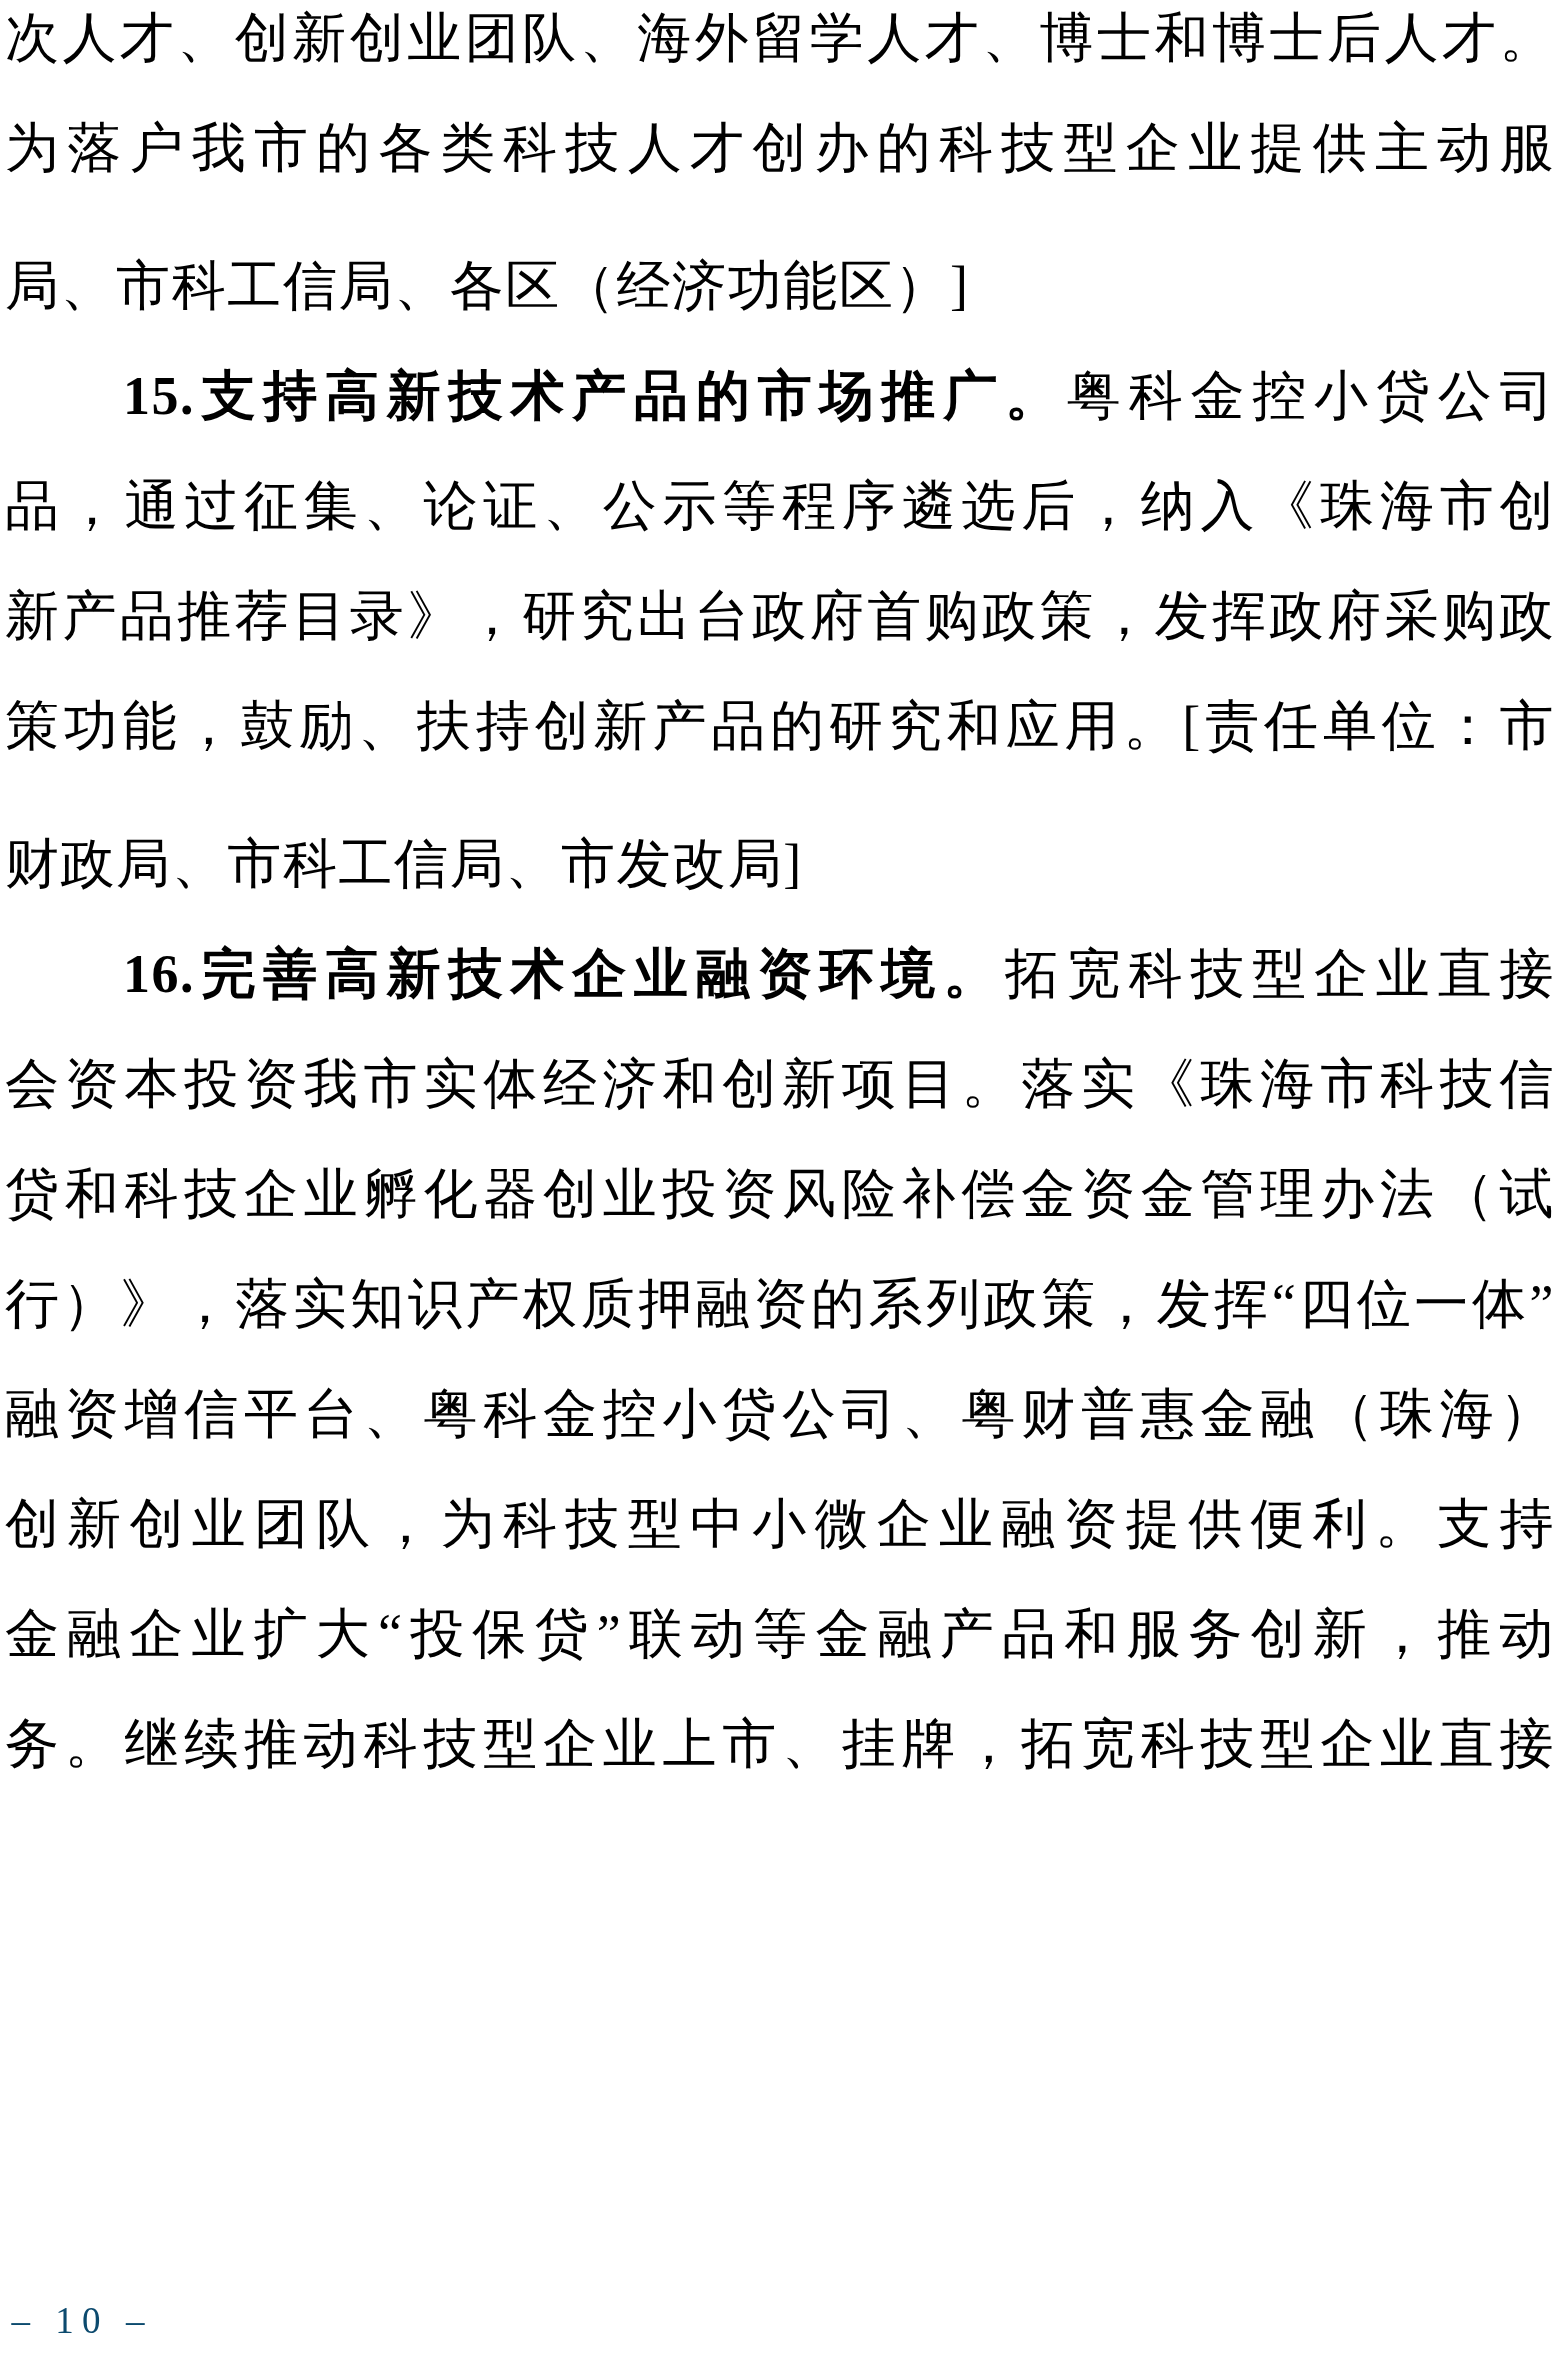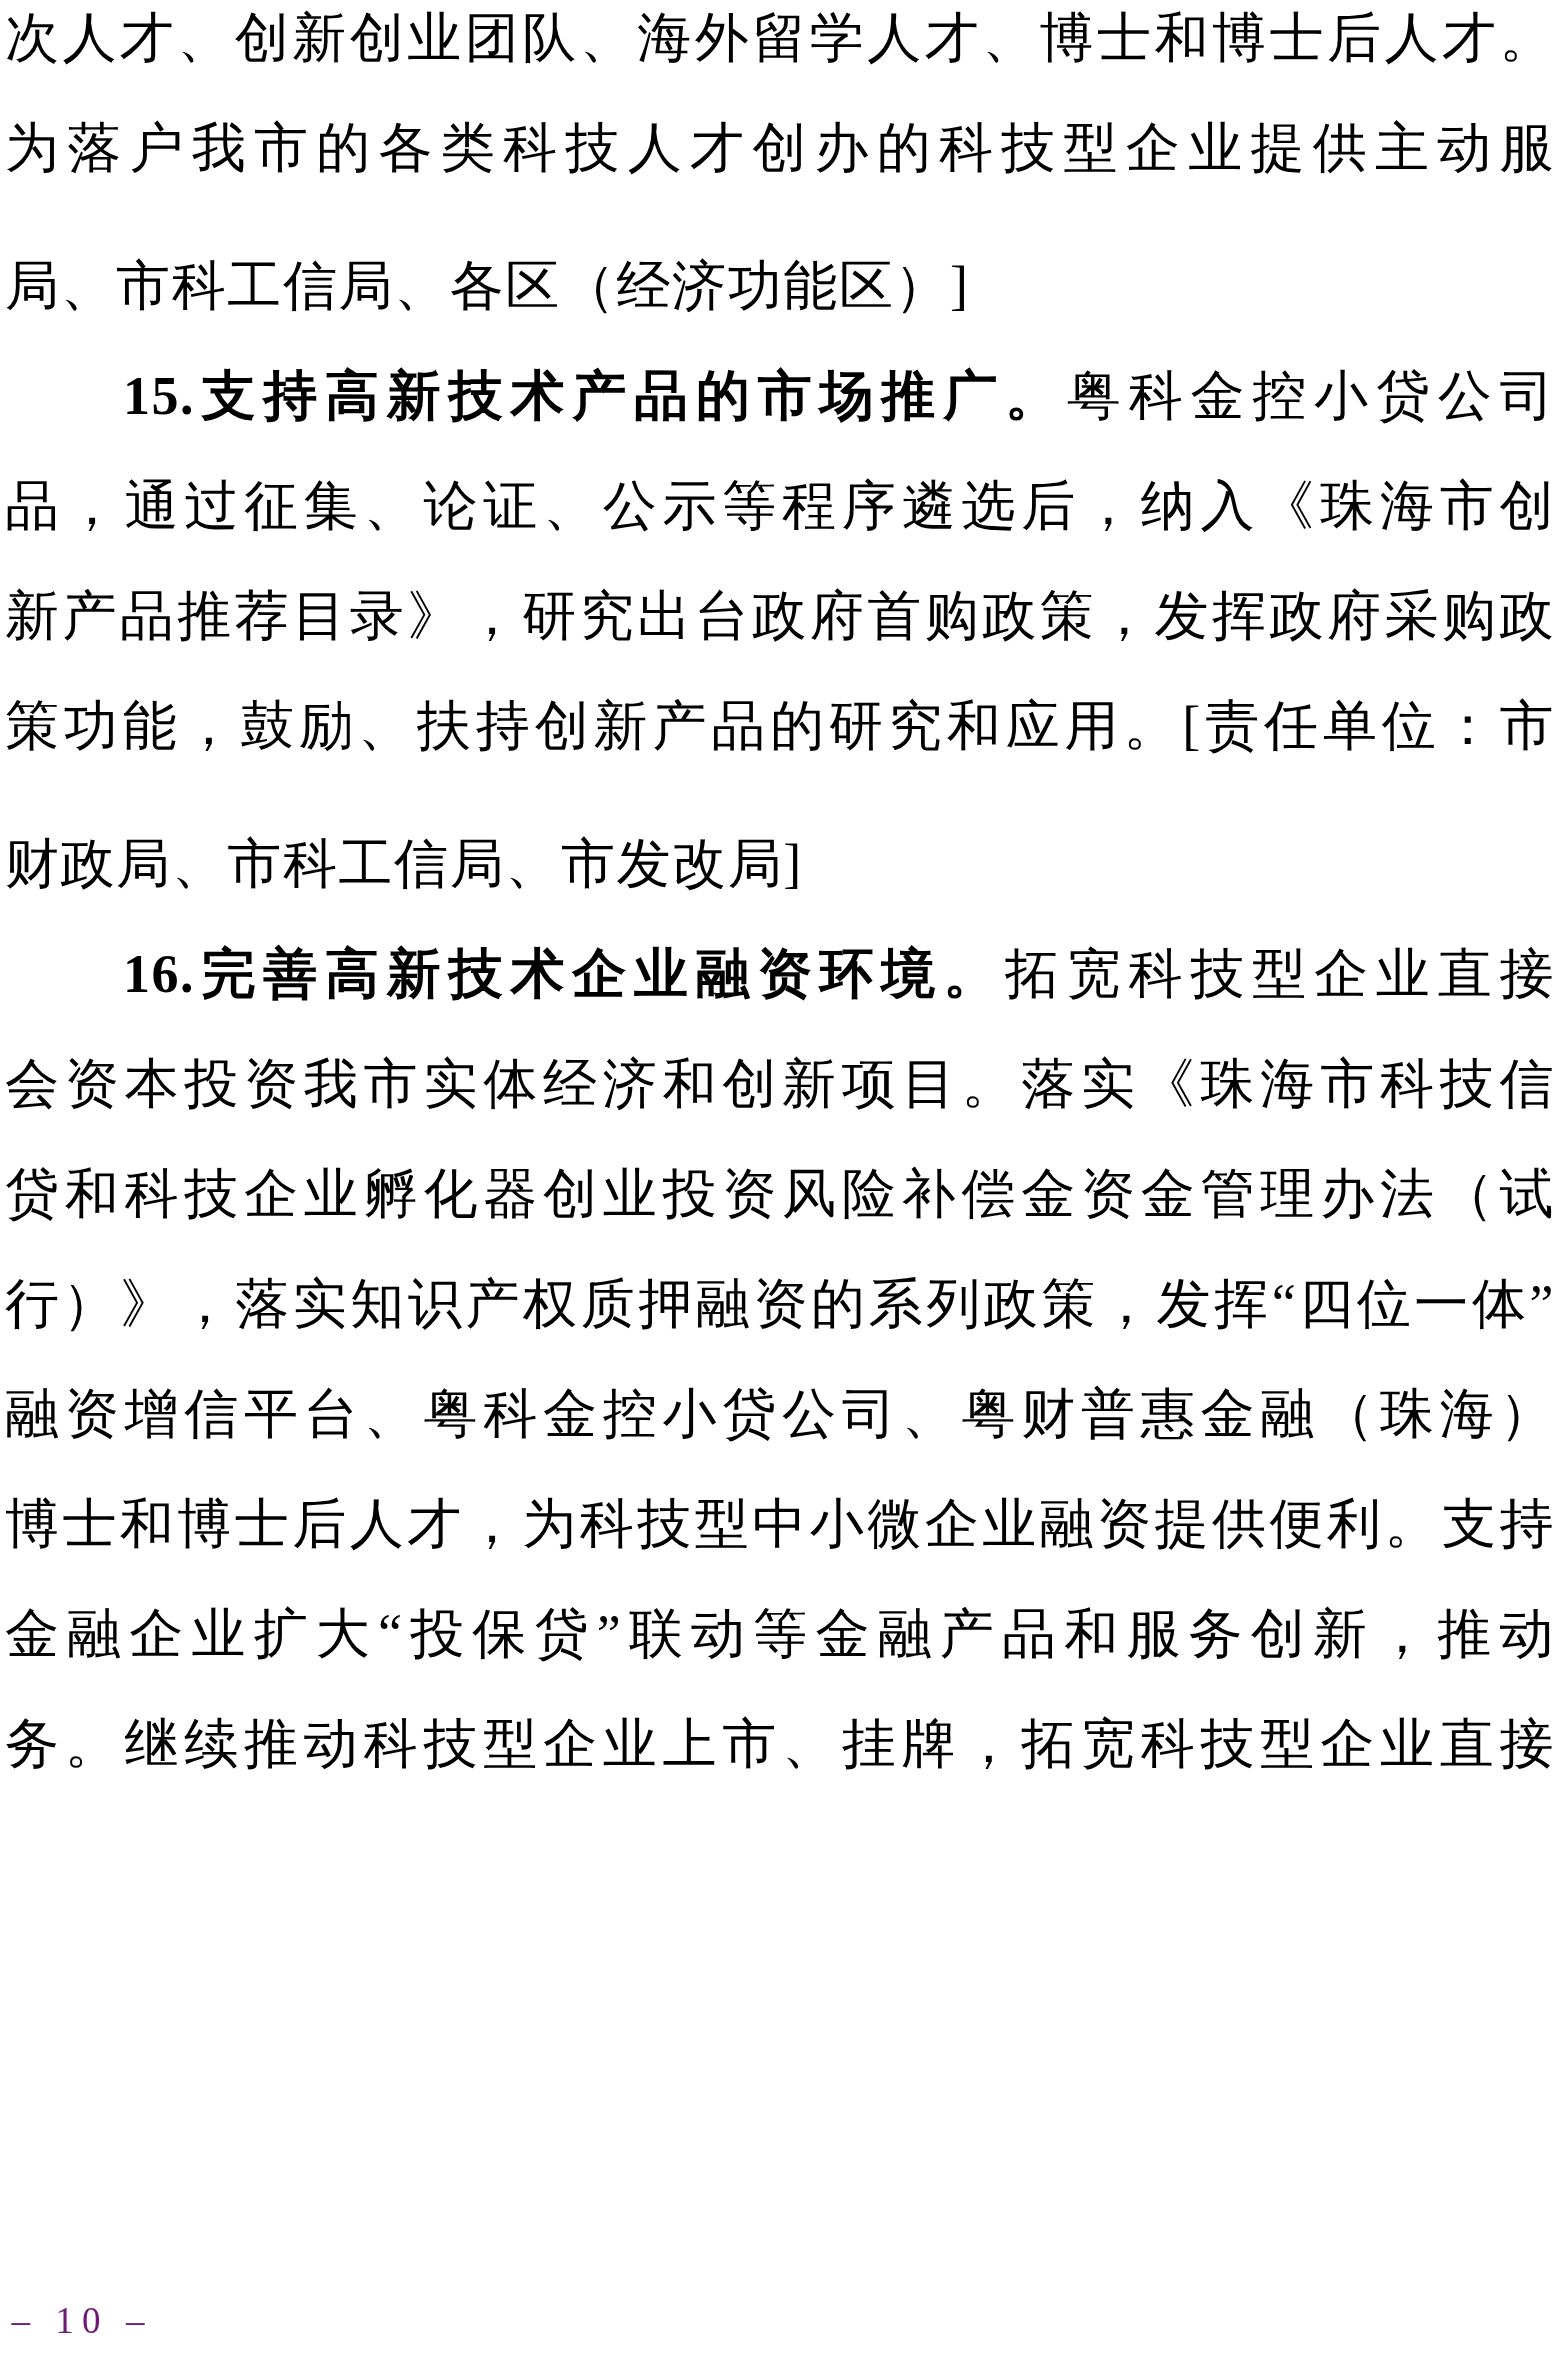--- a/index.html
+++ b/index.html
@@ -49,40 +49,40 @@
     font-weight: 700;
   }
   .page-number {
     position: absolute;
     left: 11.4px;
     top: 2296px;
     font-size: 37px;
     line-height: 49px;
     letter-spacing: 8.1px;
     font-style: normal;
-    color: #701a75;
+    color: #0c4a6e;
   }
 </style>
 </head>
 <body>
 
 <div class="page">
   <div class="text-block">
       <div class="line"><span class="seg-body">次人才、创新创业团队、海外留学人才、博士和博士后人才。</span></div>
       <div class="line"><span class="seg-body">为落户我市的各类科技人才创办的科技型企业提供主动服</span></div>
       <div class="line no-justify"><span class="seg-body">局、市科工信局、各区（经济功能区）]</span></div>
       <div class="line indent"><span class="seg-heading">15.支持高新技术产品的市场推广。</span><span class="seg-body">粤科金控小贷公司</span></div>
       <div class="line"><span class="seg-body">品，通过征集、论证、公示等程序遴选后，纳入《珠海市创</span></div>
       <div class="line"><span class="seg-body">新产品推荐目录》，研究出台政府首购政策，发挥政府采购政</span></div>
       <div class="line"><span class="seg-body">策功能，鼓励、扶持创新产品的研究和应用。[责任单位：市</span></div>
       <div class="line no-justify"><span class="seg-body">财政局、市科工信局、市发改局]</span></div>
       <div class="line indent"><span class="seg-heading">16.完善高新技术企业融资环境。</span><span class="seg-body">拓宽科技型企业直接</span></div>
       <div class="line"><span class="seg-body">会资本投资我市实体经济和创新项目。落实《珠海市科技信</span></div>
       <div class="line"><span class="seg-body">贷和科技企业孵化器创业投资风险补偿金资金管理办法（试</span></div>
       <div class="line"><span class="seg-body">行）》，落实知识产权质押融资的系列政策，发挥“四位一体”</span></div>
       <div class="line"><span class="seg-body">融资增信平台、粤科金控小贷公司、粤财普惠金融（珠海）</span></div>
-      <div class="line"><span class="seg-body">博士和博士后人才，为科技型中小微企业融资提供便利。支持</span></div>
+      <div class="line"><span class="seg-body">创新创业团队，为科技型中小微企业融资提供便利。支持</span></div>
       <div class="line"><span class="seg-body">金融企业扩大“投保贷”联动等金融产品和服务创新，推动</span></div>
       <div class="line"><span class="seg-body">务。继续推动科技型企业上市、挂牌，拓宽科技型企业直接</span></div>
     </div>
   <div class="page-number">– 10 –</div>
 </div>
 
 
 </body></html>

